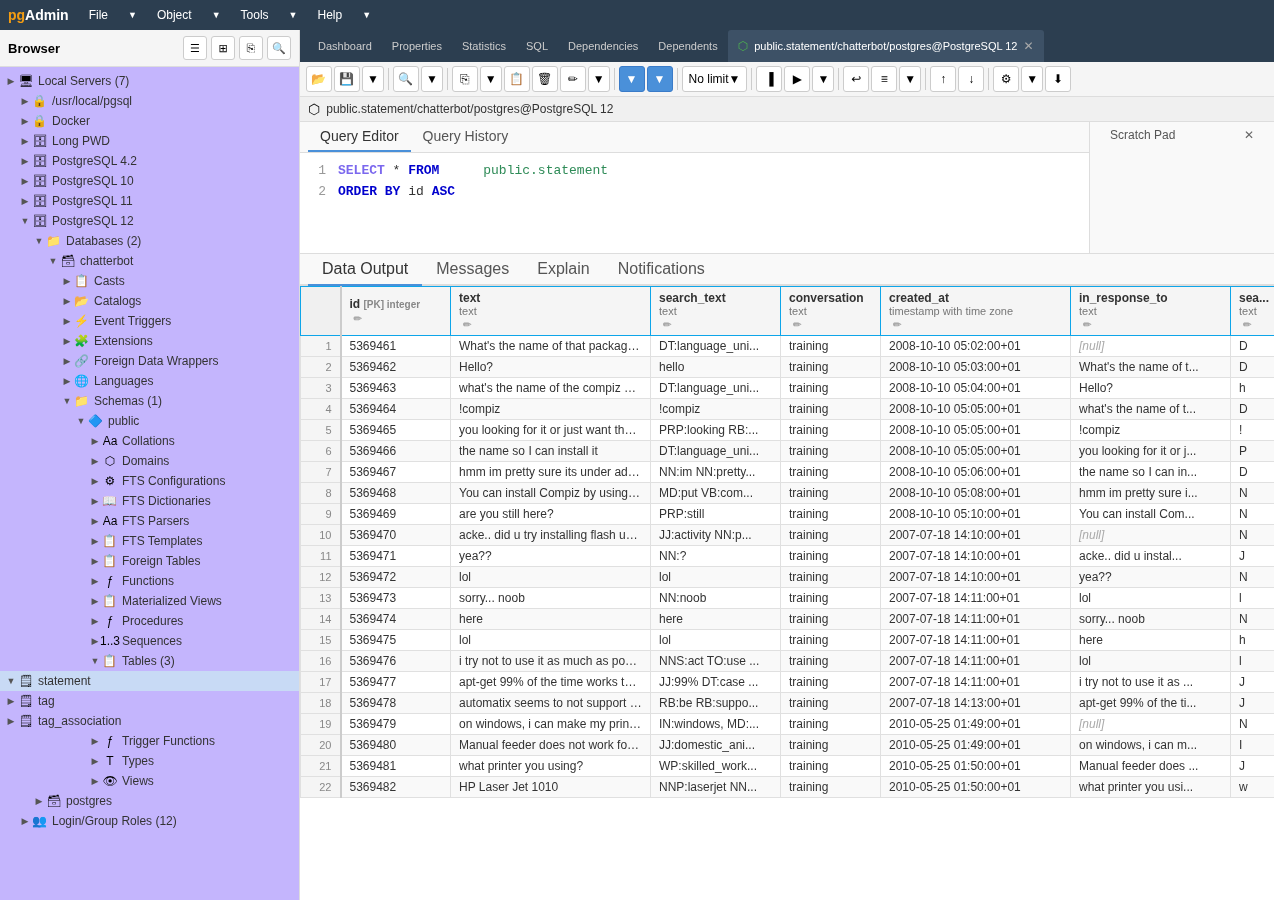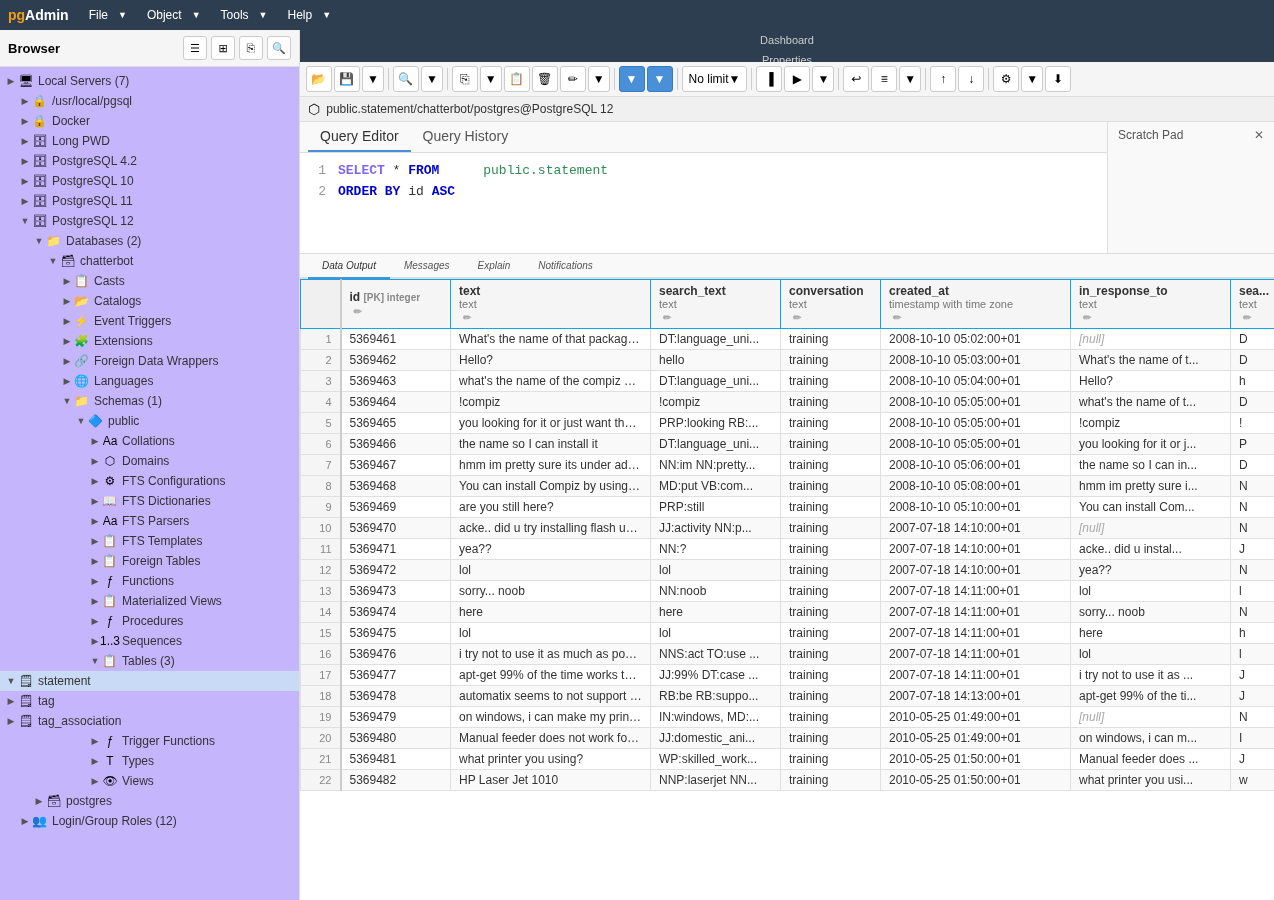--- a/index.html
+++ b/index.html
@@ -1,20 +1,20 @@
 <!DOCTYPE html>
 <html><head>
   <meta charset="utf-8">
   <style>
     * { box-sizing: border-box; margin: 0; padding: 0; }
     body { font-family: -apple-system, BlinkMacSystemFont, 'Segoe UI', sans-serif; font-size: 12px; background: #f0f0f0; overflow: hidden; }
 
     
     #menubar { background: #2c3e50; color: #fff; display: flex; align-items: center; height: 30px; padding: 0 8px; gap: 4px; }
-    .menu-item { color: #fff; padding: 4px 8px; cursor: pointer; font-size: 12px; border-radius: 3px; display: flex; align-items: center; gap: 10px; }
+    .menu-item { color: #fff; padding: 4px 8px; cursor: pointer; font-size: 12px; border-radius: 3px; display: flex; align-items: center; gap: 20px; }
     .menu-arrow { font-size: 9px; }
 
     
     #main { display: flex; height: calc(900px - 30px); }
 
     
     #sidebar { width: 300px; min-width: 300px; background: #c4b5fd; border-right: 1px solid #ddd; display: flex; flex-direction: column; overflow: hidden; }
     #browser-header { display: flex; align-items: center; justify-content: space-between; padding: 6px 8px; border-bottom: 1px solid #ddd; background: #f5f5f5; }
     #browser-title { font-weight: bold; font-size: 13px; }
     #browser-icons { display: flex; gap: 4px; }
@@ -32,21 +32,21 @@
     .indent-2 { padding-left: 32px; }
     .indent-3 { padding-left: 46px; }
     .indent-4 { padding-left: 60px; }
     .indent-5 { padding-left: 74px; }
     .indent-6 { padding-left: 88px; }
 
     
     #right-panel { flex: 1; display: flex; flex-direction: column; overflow: hidden; }
 
     
-    #tabs-bar { background: #2c3e50; display: flex; align-items: center; padding: 0 8px; height: 32px; overflow: hidden; flex-direction: column; }
+    #tabs-bar { background: #2c3e50; display: flex; padding: 0 8px; height: 32px; overflow: hidden; }
     .tab-item { display: flex; align-items: center; gap: 4px; padding: 4px 10px; font-size: 11px; color: #ccc; cursor: pointer; border-radius: 3px 3px 0 0; white-space: nowrap; }
     .tab-item.active { background: #3d5166; color: #fff; }
     .tab-close { font-size: 12px; color: #aaa; cursor: pointer; }
 
     
     #toolbar { background: #f5f5f5; border-bottom: 1px solid #ddd; padding: 4px 6px; display: flex; align-items: center; gap: 2px; flex-wrap: wrap; }
     .toolbar-btn { height: 26px; min-width: 26px; border: 1px solid #ccc; background: #fff; border-radius: 3px; cursor: pointer; display: flex; align-items: center; justify-content: center; font-size: 12px; padding: 0 4px; }
     .toolbar-btn.active { background: #4a90d9; color: #fff; border-color: #3a7bc8; }
     .toolbar-sep { width: 1px; height: 22px; background: #ccc; margin: 0 2px; }
     .toolbar-dropdown { display: flex; align-items: center; height: 26px; border: 1px solid #ccc; background: #fff; border-radius: 3px; padding: 0 6px; font-size: 12px; cursor: pointer; }
@@ -62,21 +62,21 @@
     .conn-icon { font-size: 14px; }
     .conn-text { font-size: 12px; color: #333; }
 
     
     .code-line { display: flex; align-items: flex-start; font-family: 'Courier New', monospace; font-size: 13px; line-height: 1.6; }
     .line-num { width: 30px; color: #999; text-align: right; padding-right: 12px; user-select: none; }
 
     
     #results-area { flex: 1; display: flex; flex-direction: column; overflow: hidden; background: #fff; }
     #results-tabs { display: flex; align-items: center; border-bottom: 2px solid #ddd; padding: 0 8px; background: #f9f9f9; }
-    .results-tab { padding: 6px 14px; font-size: 10px; cursor: pointer; color: #555; border-bottom: 2px solid transparent; margin-bottom: -2px; font-style: italic; }
+    .results-tab { padding: 6px 14px; font-size: 16px; cursor: pointer; color: #555; border-bottom: 2px solid transparent; margin-bottom: -2px; }
     .results-tab.active { border-bottom-color: #4a90d9; color: #333; font-weight: 500; }
 
     
     #data-table-container { flex: 1; overflow: auto; }
     table { border-collapse: collapse; width: 100%; font-size: 12px; }
     thead th { background: #f5f5f5; border: 1px solid #0ea5e9; padding: 4px 8px; text-align: left; white-space: nowrap; position: sticky; top: 0; z-index: 10; font-weight: 600; }
     thead th .col-name { font-weight: bold; color: #333; }
     thead th .col-type { font-weight: normal; color: #777; font-size: 11px; display: block; }
     thead th .col-key { color: #888; font-size: 10px; }
     tbody tr:nth-child(even) { background: #f9f9f9; }
@@ -410,21 +410,21 @@
               <span style="color:#2e8b57;margin-left:36px;">&nbsp;public.statement</span>
             </div>
             <div class="code-line">
               <span class="line-num">2</span>
               <span style="color:#0000cd;font-weight:bold;">ORDER BY</span>
               <span style="color:#333;">&nbsp;id&nbsp;</span>
               <span style="color:#0000cd;font-weight:bold;">ASC</span>
             </div>
           </div>
         </div>
-        <div id="scratch-pad" style="width:167px;background:#f9f9f9;border-left:1px solid #ddd;padding:6px 10px;display:flex;align-items:flex-start;justify-content:space-between;">
+        <div id="scratch-pad" style="width:185px;background:#f9f9f9;border-left:1px solid #ddd;padding:6px 20px;display:flex;align-items:flex-start;justify-content:space-between;">
           <span>Scratch Pad</span>
           <span style="cursor:pointer;color:#666;">✕</span>
         </div>
       </div>
     </div>
 
     <div id="results-area">
       <div id="results-tabs">
         <div class="results-tab active">Data Output</div>
         <div class="results-tab">Messages</div>

